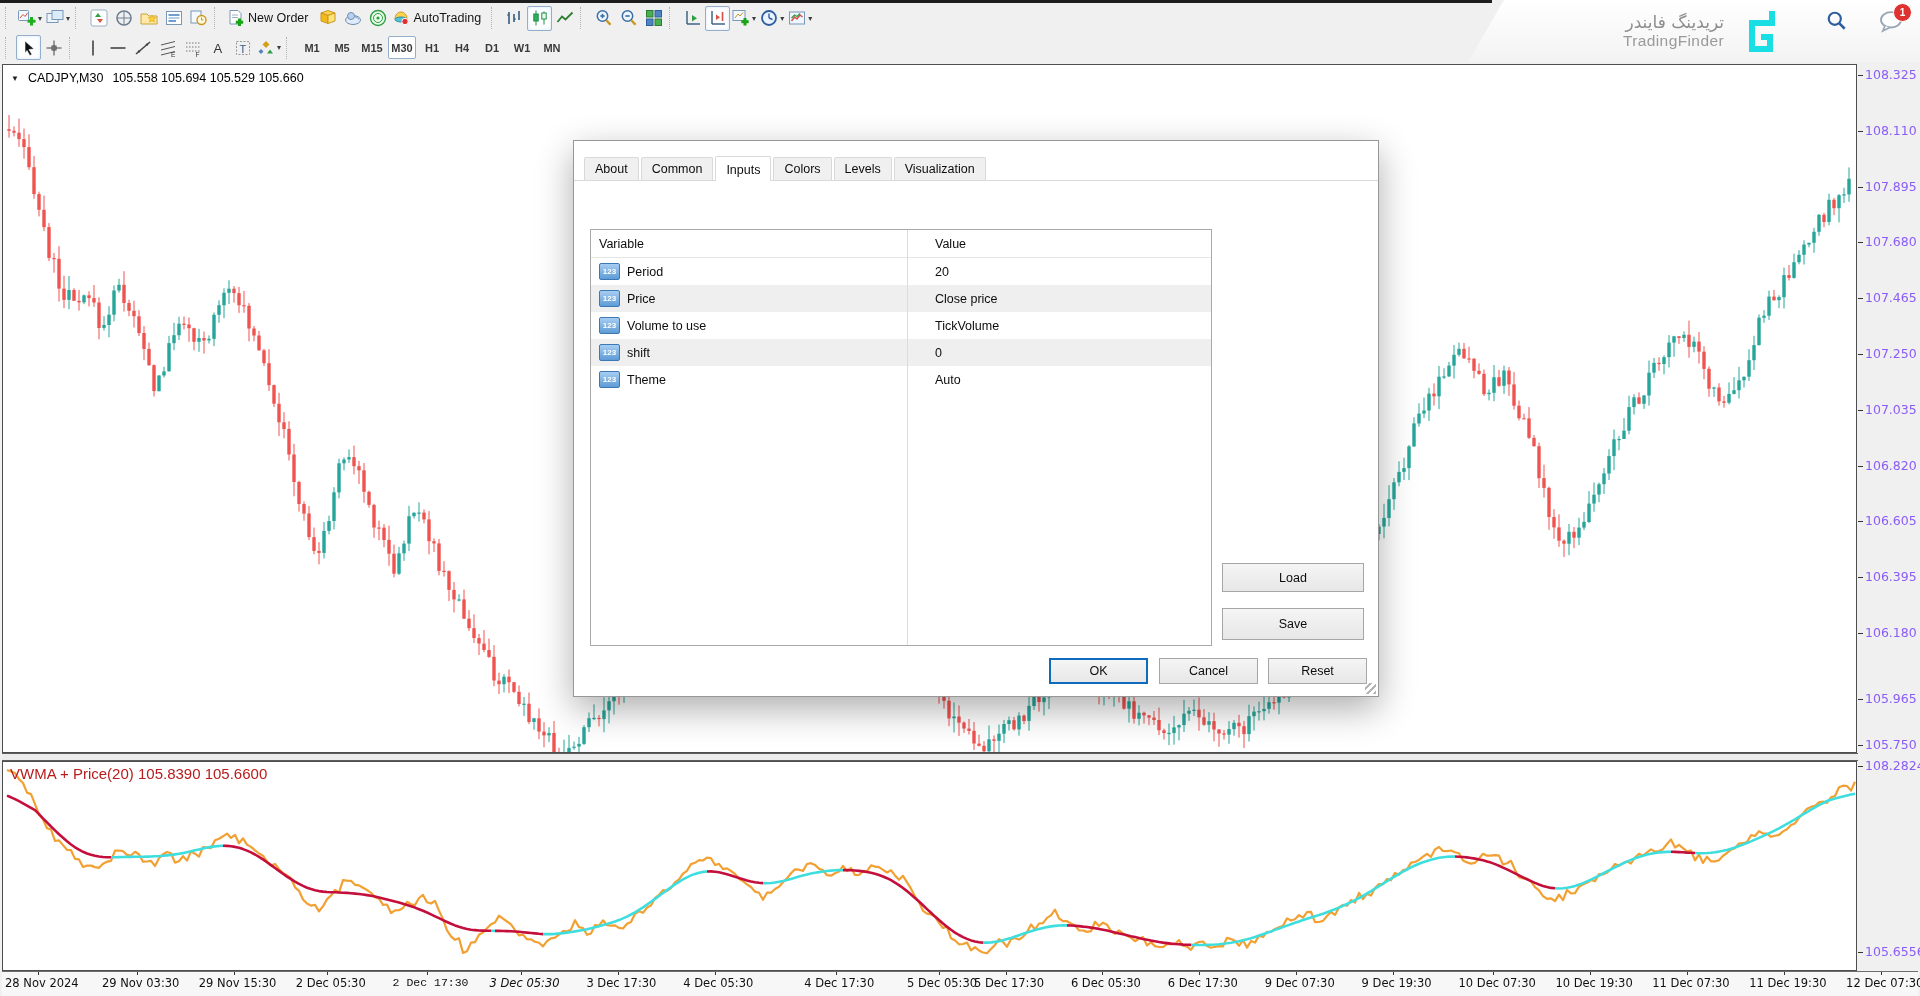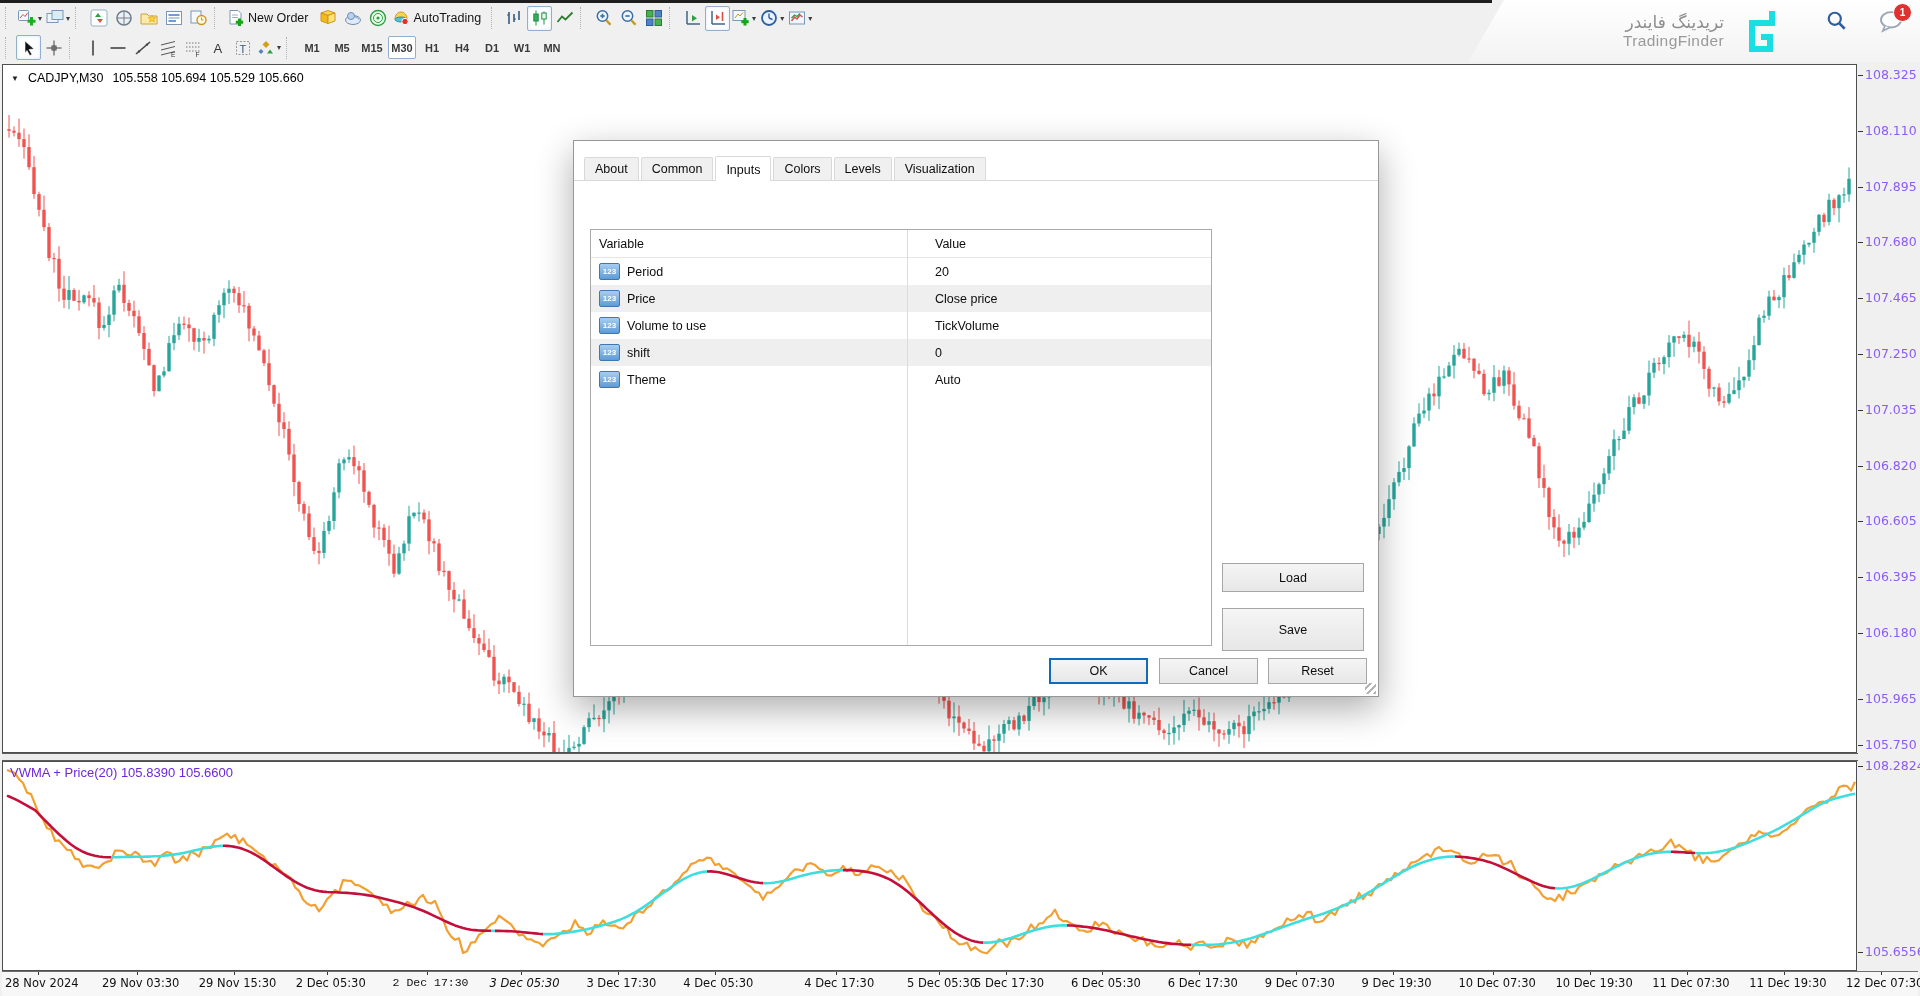--- a/index.html
+++ b/index.html
@@ -36,21 +36,21 @@
               display:flex;gap:9px;align-items:center;z-index:2}
   .symcaret{font-size:8px;color:#222}
   .pricecol{position:absolute;left:1859px;top:0;width:60px;height:996px;z-index:2}
   .plabel{position:absolute;left:6px;font-size:12.5px;color:#8b5cf6;
           font-family:"DejaVu Sans",sans-serif;white-space:nowrap}
   .plabel::before{content:"";position:absolute;left:-7px;top:8px;width:5px;height:1px;background:#333}
   .splitter{position:absolute;left:2px;top:753px;width:1856px;height:8px;background:#ececec;
             border-top:1px solid #5c5c5c;border-bottom:1px solid #5c5c5c;box-sizing:border-box;z-index:3}
   .subwin{position:absolute;left:2px;top:761px;width:1855px;height:210px;background:#fff;
           border:1px solid #4e4e4e;box-sizing:border-box;z-index:1}
-  .sublabel{position:absolute;left:7px;top:3px;font-size:13px;color:#6d28d9;z-index:2;white-space:nowrap}
+  .sublabel{position:absolute;left:7px;top:3px;font-size:15px;color:#b91c1c;z-index:2;white-space:nowrap}
   .taxis{position:absolute;left:2px;top:971px;width:1916px;height:25px;background:#f7f7f7;
          border-top:1px solid #6e6e6e;z-index:2}
   .tlab{position:absolute;top:4px;font-size:11.5px;color:#101010;white-space:nowrap;
         font-family:"DejaVu Sans",sans-serif}
   .tlab::before{content:"";position:absolute;left:45%;top:-4px;width:1px;height:3px;background:#333}
   
   .dialog{position:absolute;left:573px;top:140px;width:806px;height:557px;background:#fff;
           border:1px solid #979797;box-shadow:0 12px 34px rgba(0,0,0,.32);z-index:10;box-sizing:border-box}
   .dtitle{height:36px;display:flex;align-items:center;padding-left:14px;font-size:13px;color:#0d0d0d}
   .dctrl{margin-left:auto;display:flex}
@@ -68,21 +68,21 @@
   .cell1{width:316px;display:flex;align-items:center;box-sizing:border-box;padding-left:8px}
   .cell2{flex:1;padding-left:28px}
   .trow{display:flex;height:27px;align-items:center}
   .trow.alt{background:#efefef}
   .vicon{width:19px;height:15px;background:linear-gradient(180deg,#a6cdf2,#5e9cd6);
          border:1px solid #3c78b4;border-radius:2px;color:#fff;font-size:8px;font-weight:bold;
          display:flex;align-items:center;justify-content:center;margin-right:7px;flex:0 0 auto}
   .btn{position:absolute;background:linear-gradient(180deg,#f5f5f5,#e7e7e7);border:1px solid #a6a6a6;
        font-size:12.5px;color:#0d0d0d;display:flex;align-items:center;justify-content:center;box-sizing:border-box}
   #btn-load{left:648px;top:422px;width:142px;height:29px}
-  #btn-save{left:648px;top:467px;width:142px;height:43px}
+  #btn-save{left:648px;top:467px;width:142px;height:32px}
   #btn-ok{left:475px;top:517px;width:99px;height:26px;border:2px solid #0f6cbd}
   #btn-cancel{left:585px;top:517px;width:99px;height:26px}
   #btn-reset{left:694px;top:517px;width:99px;height:26px}
   .grip{position:absolute;right:2px;bottom:2px;width:11px;height:11px;
         background:repeating-linear-gradient(135deg,transparent 0 3px,#b5b5b5 3px 5px)}
   svg.chart{position:absolute;left:0;top:0}
 </style>
 </head>
 <body>
 

